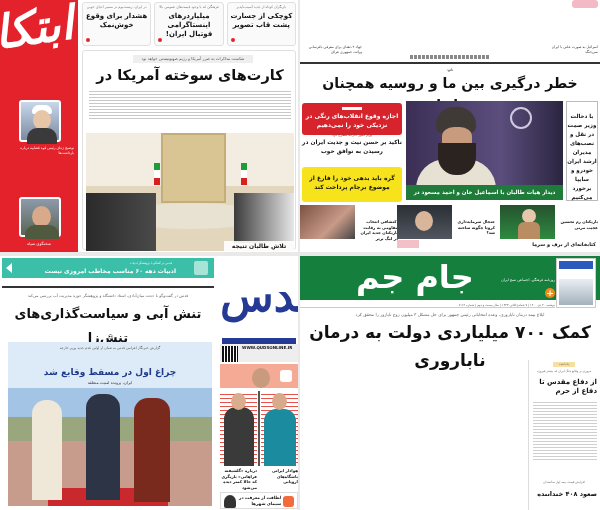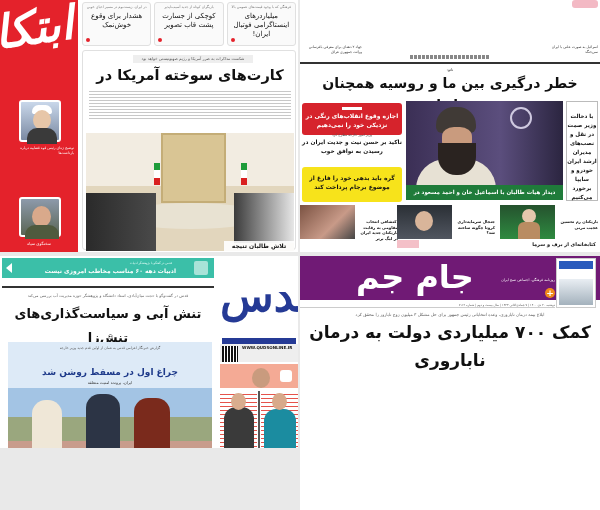--- a/index.html
+++ b/index.html
@@ -18,21 +18,21 @@
 #ebtekar .portrait .turban{position:absolute;left:11px;top:3px;width:20px;height:9px;background:#fff;border-radius:10px 10px 4px 4px}
 #ebtekar .caption1{position:absolute;left:4px;top:146px;width:70px;font-size:3.5px;color:#fff;line-height:5px}
 #ebtekar .side-hl{position:absolute;left:3px;top:160px;width:72px;font-size:6.5px;color:#fff;font-weight:bold;line-height:9px}
 #ebtekar .portrait2{position:absolute;left:19px;top:197px;width:42px;height:40px;background:linear-gradient(#8d9aab,#5a6555);border:2px solid #fff;border-radius:3px}
 #ebtekar .portrait2 .face{position:absolute;left:11px;top:7px;width:19px;height:21px;background:#d9a98b;border-radius:50%}
 #ebtekar .portrait2 .uni{position:absolute;left:4px;top:26px;width:34px;height:14px;background:#4f5a3e;border-radius:10px 10px 0 0}
 #ebtekar .caption2{position:absolute;left:4px;top:241px;width:70px;font-size:4px;color:#fff}
 #ebtekar .teasers{position:absolute;left:82px;top:2px;width:214px;height:44px;display:flex;gap:3px}
 #ebtekar .teaser{flex:1;border:1px solid #e0e0e0;border-radius:3px;padding:2px;position:relative;background:#fafafa}
 #ebtekar .teaser .kick{font-size:3.5px;color:#777;line-height:5px}
-#ebtekar .teaser .hl{font-size:7px;font-weight:normal;color:#111;line-height:9px;margin-top:2px}
+#ebtekar .teaser .hl{font-size:7px;font-weight:bold;color:#111;line-height:9px;margin-top:2px}
 #ebtekar .teaser .dot{position:absolute;left:3px;bottom:3px;width:4px;height:4px;background:#e4222b;border-radius:50%}
 #ebtekar .main{position:absolute;left:82px;top:50px;width:214px;height:200px;border:1px solid #e0e0e0;border-radius:3px}
 #ebtekar .sup{position:absolute;left:50px;top:4px;width:120px;height:8px;background:#eee;font-size:4px;line-height:8px;color:#555}
 #ebtekar .headline{position:absolute;left:4px;top:14px;width:206px;font-size:14.5px;font-weight:bold;color:#111;line-height:20px;letter-spacing:-0.5px}
 #ebtekar .body{position:absolute;left:6px;top:38px;width:202px;height:30px;background:repeating-linear-gradient(#fff 0 2px,#c8c8c8 2px 3px)}
 #ebtekar .photo{position:absolute;left:3px;top:82px;width:208px;height:118px;background:linear-gradient(#f2ece1 0 45%,#e2d6bd 45% 100%)}
 #ebtekar .photo .door{position:absolute;left:75px;top:0;width:65px;height:70px;background:#d9c594;border:2px solid #c4ad77}
 #ebtekar .photo .table{position:absolute;left:30px;top:70px;width:150px;height:26px;background:#e8e2d2;border-radius:50%}
 #ebtekar .photo .ppl-l{position:absolute;left:0;top:60px;width:70px;height:58px;background:linear-gradient(90deg,#2a2a2a,#4a4a4a)}
 #ebtekar .photo .ppl-r{position:absolute;right:0;top:60px;width:60px;height:50px;background:linear-gradient(90deg,#3b3b3b,#e7e7e7)}
@@ -70,21 +70,21 @@
 #abrar .th2 .f{position:absolute;left:18px;top:6px;width:18px;height:20px;background:#d9b59a;border-radius:50%}
 #abrar .th3{left:200px;width:55px;background:linear-gradient(#25522e,#2e8a40)}
 #abrar .th3 .f{position:absolute;left:22px;top:4px;width:14px;height:14px;background:#e6c7ad;border-radius:50%}
 #abrar .th3 .b{position:absolute;left:18px;top:17px;width:22px;height:17px;background:#b98c62;border-radius:6px 6px 0 0}
 #abrar .tcap{position:absolute;top:14px;font-size:4px;color:#111;line-height:5.5px;font-weight:bold;width:42px}
 #abrar .tc1{left:56px}#abrar .tc2{left:153px}#abrar .tc3{left:256px}
 #abrar .pinkstamp2{position:absolute;left:97px;top:240px;width:22px;height:8px;background:#f4c0c8}
 #abrar .bottomline{position:absolute;right:4px;top:241px;font-size:5px;font-weight:bold;color:#111}
 
 
-#quds{left:0;top:256px;width:298px;height:192px}
+#quds{left:0;top:256px;width:298px;height:254px}
 #quds .banner{position:absolute;left:2px;top:2px;width:212px;height:20px;background:#3bbfa8}
 #quds .banner .arrow{position:absolute;left:4px;top:5px;width:0;height:0;border-top:5px solid transparent;border-bottom:5px solid transparent;border-right:6px solid #fff}
 #quds .banner .sm{position:absolute;left:20px;top:3px;width:150px;font-size:3px;color:#e8fff9}
 #quds .banner .txt{position:absolute;left:14px;top:8px;width:160px;font-size:6px;font-weight:bold;color:#fff;line-height:10px}
 #quds .banner .ico{position:absolute;right:6px;top:3px;width:14px;height:14px;background:#a8e3d8;border-radius:2px}
 #quds .rule{position:absolute;left:2px;top:30px;width:212px;height:2px;background:#333}
 #quds .kicker{position:absolute;left:2px;top:37px;width:212px;font-size:4px;color:#666}
 #quds .headline{position:absolute;left:2px;top:46px;width:212px;font-size:13px;font-weight:bold;color:#111;line-height:24px;letter-spacing:-0.6px}
 #quds .dots{position:absolute;left:108px;top:78px;width:5px;height:5px;border:1px solid #aaa;border-radius:50%}
 #quds .photo{position:absolute;left:8px;top:86px;width:204px;height:164px;background:linear-gradient(#ddeaf7 0 30%,#bcd4ec 30%)}
@@ -115,21 +115,21 @@
 #quds .duo .divider{position:absolute;left:38px;top:0;width:2px;height:75px;background:#555}
 #quds .dc{position:absolute;top:212px;width:37px;font-size:4px;font-weight:bold;color:#111;line-height:5.5px}
 #quds .dc1{left:0}#quds .dc2{left:41px}
 #quds .bottombox{position:absolute;left:0;top:236px;width:78px;height:17px;border:1px solid #ddd}
 #quds .bottombox .ava{position:absolute;left:3px;top:2px;width:12px;height:13px;background:#333;border-radius:50% 50% 2px 2px}
 #quds .bottombox .t{position:absolute;left:16px;top:2px;width:44px;font-size:4.2px;font-weight:bold;color:#111;line-height:6px}
 #quds .bottombox .hex{position:absolute;right:3px;top:3px;width:11px;height:11px;background:#f26b3a;border-radius:3px}
 
 
 #jamejam{left:300px;top:256px;width:300px;height:254px}
-#jamejam .mast{position:absolute;left:0;top:0;width:300px;height:44px;background:#701a75}
+#jamejam .mast{position:absolute;left:0;top:0;width:300px;height:44px;background:#15803d}
 #jamejam .mast .logo{position:absolute;left:30px;top:2px;width:170px;height:38px;color:#fff;font-family:"DejaVu Sans",sans-serif;font-weight:bold;font-size:32px;line-height:38px;letter-spacing:-2px}
 #jamejam .mast .tag{position:absolute;left:200px;top:22px;width:55px;font-size:3.5px;color:#fff}
 #jamejam .mast .left{position:absolute;left:4px;top:16px;width:24px;font-size:3.5px;color:#fff}
 #jamejam .mast .mini{position:absolute;left:256px;top:2px;width:40px;height:50px;background:#fff;border:1px solid #ccc}
 #jamejam .mast .mini .top{position:absolute;left:2px;top:2px;width:34px;height:8px;background:#2a5bbd}
 #jamejam .mast .mini .img{position:absolute;left:2px;top:20px;width:34px;height:26px;background:linear-gradient(#e9eef3,#a4b2bd)}
 #jamejam .mast .plus{position:absolute;left:245px;top:32px;width:10px;height:10px;background:#f08a1a;border-radius:50%;color:#fff;font-size:9px;line-height:10px;text-align:center;font-weight:bold}
 #jamejam .strip{position:absolute;left:0;top:46px;width:255px;height:6px;font-size:3px;color:#555;line-height:6px;border-bottom:1px solid #ccc}
 #jamejam .kicker{position:absolute;left:0;top:56px;width:300px;font-size:4.3px;color:#666}
 #jamejam .headline{position:absolute;left:0;top:62px;width:300px;font-size:17px;font-weight:bold;color:#111;line-height:28px;letter-spacing:-0.8px}
@@ -167,27 +167,27 @@
       </div>
     <div class="caption2 ctr">سخنگوی سپاه</div>
   </div>
   <div class="teasers">
     <div class="teaser rtl ctr">
       <div class="kick">در ایران، زیست‌بوم در مسیر احیای خوبی</div>
       <div class="hl">هشدار برای وقوع خوش‌نمک</div>
       <span class="dot"></span>
     </div>
     <div class="teaser rtl ctr">
+      <div class="kick">فرهنگی که با وجود قیمت‌های عمومی بالا</div>
+      <div class="hl">میلیاردرهای اینستاگرامی فوتبال ایران!</div>
+      <span class="dot"></span>
+    </div>
+    <div class="teaser rtl ctr">
       <div class="kick">بازیگران کوتاه از جدید آسیب‌ناپذیر</div>
       <div class="hl">کوچکی از جسارت پشت قاب تصویر</div>
-      <span class="dot"></span>
-    </div>
-    <div class="teaser rtl ctr">
-      <div class="kick">فرهنگی که با وجود قیمت‌های عمومی بالا</div>
-      <div class="hl">میلیاردرهای اینستاگرامی فوتبال ایران!</div>
       <span class="dot"></span>
     </div>
   </div>
   <div class="main">
     <div class="sup rtl ctr">شکست مذاکرات به ضرر آمریکا و رژیم صهیونیستی خواهد بود</div>
     <div class="headline rtl ctr">کارت‌های سوخته آمریکا در مذاکرات وین</div>
     <div class="body"></div>
     <div class="photo">
       <div class="door"></div>
         <div class="flag1"></div>
@@ -247,21 +247,21 @@
     <div class="sm rtl">قدس در گفتگو با پژوهشگر ادبیات</div>
     <div class="txt rtl">ادبیات دهه ۶۰ مناسب مخاطب امروزی نیست</div>
     <span class="ico"></span>
   </div>
   <div class="rule"></div>
   <div class="kicker rtl ctr">قدس در گفت‌وگو با حجت میان‌آبادی، استاد دانشگاه و پژوهشگر حوزه مدیریت آب بررسی می‌کند</div>
   <div class="headline rtl ctr">تنش آبی و سیاست‌گذاری‌های تنش‌زا</div>
   <div class="dots"></div>
   <div class="photo">
     <div class="subhead rtl ctr">گزارش خبرنگار اعزامی قدس به عمان از اولین قدم جدید وزیر خارجه</div>
-    <div class="ph rtl ctr">چراغ اول در مسقط روشن شد</div>
+    <div class="ph rtl ctr">چراغ اول در مسقط وقایع شد</div>
     <div class="by rtl ctr">ایران، پرونده امنیت منطقه</div>
     <div class="scene">
       <div class="carpet"></div>
         <div class="p1"></div>
         <div class="p2"></div>
         <div class="p3"></div>
     </div>
   </div>
   <div class="side">
     <div class="logo"><span>قدس</span><div class="bar"></div></div>
@@ -300,13 +300,21 @@
     <div class="tag rtl">روزنامه فرهنگی، اجتماعی صبح ایران</div>
     <div class="mini">
         <div class="top"></div>
         <div class="img"></div>
       </div>
     <div class="plus">+</div>
   </div>
   <div class="strip rtl">دوشنبه ۲۰ دی ۱۴۰۰ | ۷ جمادی‌الثانی ۱۴۴۳ | سال بیست و دوم | شماره ۶۱۱۲</div>
   <div class="kicker rtl ctr">ابلاغ بیمه درمان ناباروری، وعده انتخاباتی رئیس جمهور برای حل مشکل ۳ میلیون زوج نابارور را محقق کرد</div>
   <div class="headline rtl ctr">کمک ۷۰۰ میلیاردی دولت به درمان ناباروری</div>
+  <div class="col">
+    <div class="tag">یادداشت</div>
+    <div class="k rtl ctr">مروری بر وقایع جنگ ایران که بیشتر فیروزه</div>
+    <div class="h rtl">از دفاع مقدس تا دفاع از حرم</div>
+    <div class="body"></div>
+    <div class="k2 rtl ctr">افزایش قیمت بیمه اول سالمندان</div>
+    <div class="h2 rtl">صعود ۴۰۸ خنداننده</div>
+  </div>
 </div>
 
 </body></html>

